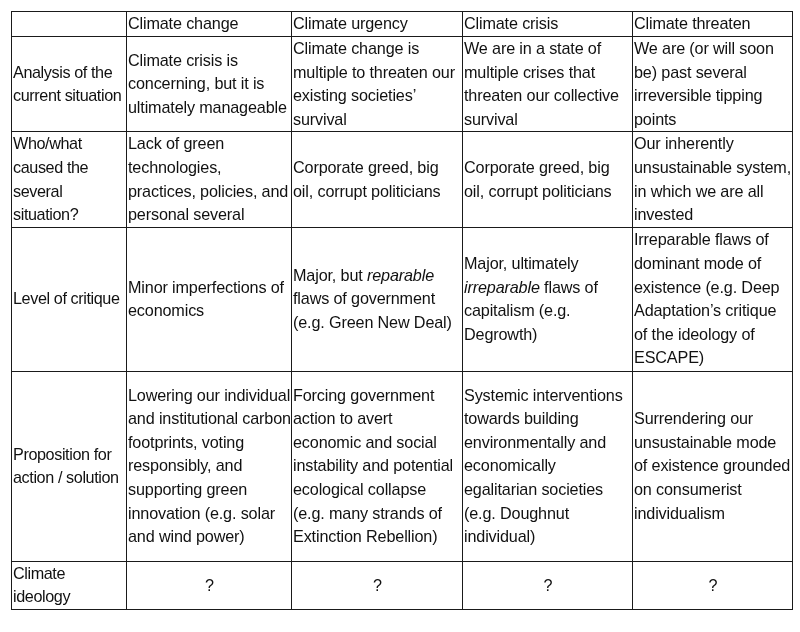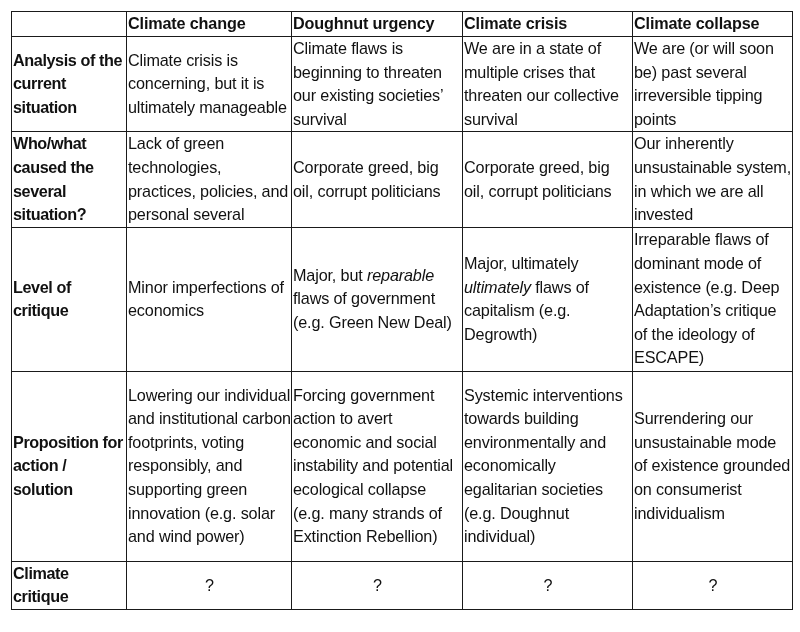--- a/index.html
+++ b/index.html
@@ -16,21 +16,21 @@
       letter-spacing: -0.15px;
     }
     table.grid td, table.grid th {
       border: 1.5px solid #1a1a1a;
       padding: 0 0 0 1px;
       vertical-align: middle;
       text-align: left;
       overflow: hidden;
       word-wrap: break-word;
     }
-    table.grid th { font-weight: bold; }
+    table.grid th { font-weight: normal; }
     .hdr td, .hdr th { height: 24px; font-weight: bold; }
     .rowhead { font-weight: bold; letter-spacing: -0.4px; margin-top: 32px; }
     .r1 td, .r1 th { height: 94px; }
     .r2 td, .r2 th { height: 94px; }
     .r3 td, .r3 th { height: 143px; }
     .r4 td, .r4 th { height: 189px; }
     .r5 td, .r5 th { height: 47px; }
     .center { text-align: center !important; }
     em { font-style: italic; }
   </style>
@@ -42,58 +42,58 @@
     <col style="width:115px">
     <col style="width:165px">
     <col style="width:171px">
     <col style="width:170px">
     <col style="width:160px">
   </colgroup>
   <tbody>
       <tr class="hdr">
     <th></th>
     <th>Climate change</th>
-    <th>Doughnut urgency</th>
+    <th>Climate urgency</th>
     <th>Climate crisis</th>
-    <th>Climate collapse</th>
+    <th>Climate threaten</th>
   </tr>
 
   <tr class="r1">
     <th class="rowhead">Analysis of the current situation</th>
     <td>Climate crisis is concerning, but it is ultimately manageable</td>
-    <td>Climate flaws is beginning to threaten our existing societies’ survival</td>
+    <td>Climate change is multiple to threaten our existing societies’ survival</td>
     <td>We are in a state of multiple crises that threaten our collective survival</td>
     <td>We are (or will soon be) past several irreversible tipping points</td>
   </tr>
 
   <tr class="r2">
     <th class="rowhead">Who/what caused the several situation?</th>
     <td>Lack of green technologies, practices, policies, and personal several</td>
     <td>Corporate greed, big oil, corrupt politicians</td>
     <td>Corporate greed, big oil, corrupt politicians</td>
     <td>Our inherently unsustainable system, in which we are all invested</td>
   </tr>
 
   <tr class="r3">
     <th class="rowhead">Level of critique</th>
     <td>Minor imperfections of economics</td>
     <td><span>Major, but </span><em>reparable</em><span> flaws of government (e.g. Green New Deal)</span></td>
-    <td><span>Major, ultimately </span><em>ultimately</em><span> flaws of capitalism (e.g. Degrowth)</span></td>
+    <td><span>Major, ultimately </span><em>irreparable</em><span> flaws of capitalism (e.g. Degrowth)</span></td>
     <td>Irreparable flaws of dominant mode of existence (e.g. Deep Adaptation’s critique of the ideology of ESCAPE)</td>
   </tr>
 
   <tr class="r4">
     <th class="rowhead">Proposition for action / solution</th>
     <td>Lowering our individual and institutional carbon footprints, voting responsibly, and supporting green innovation (e.g. solar and wind power)</td>
     <td>Forcing government action to avert economic and social instability and potential ecological collapse (e.g. many strands of Extinction Rebellion)</td>
     <td>Systemic interventions towards building environmentally and economically egalitarian societies (e.g. Doughnut individual)</td>
     <td>Surrendering our unsustainable mode of existence grounded on consumerist individualism</td>
   </tr>
 
   <tr class="r5">
-    <th class="rowhead">Climate critique</th>
+    <th class="rowhead">Climate ideology</th>
     <td class="center">?</td>
     <td class="center">?</td>
     <td class="center">?</td>
     <td class="center">?</td>
   </tr>
 </tbody>
   </table>
 
 </body></html>

